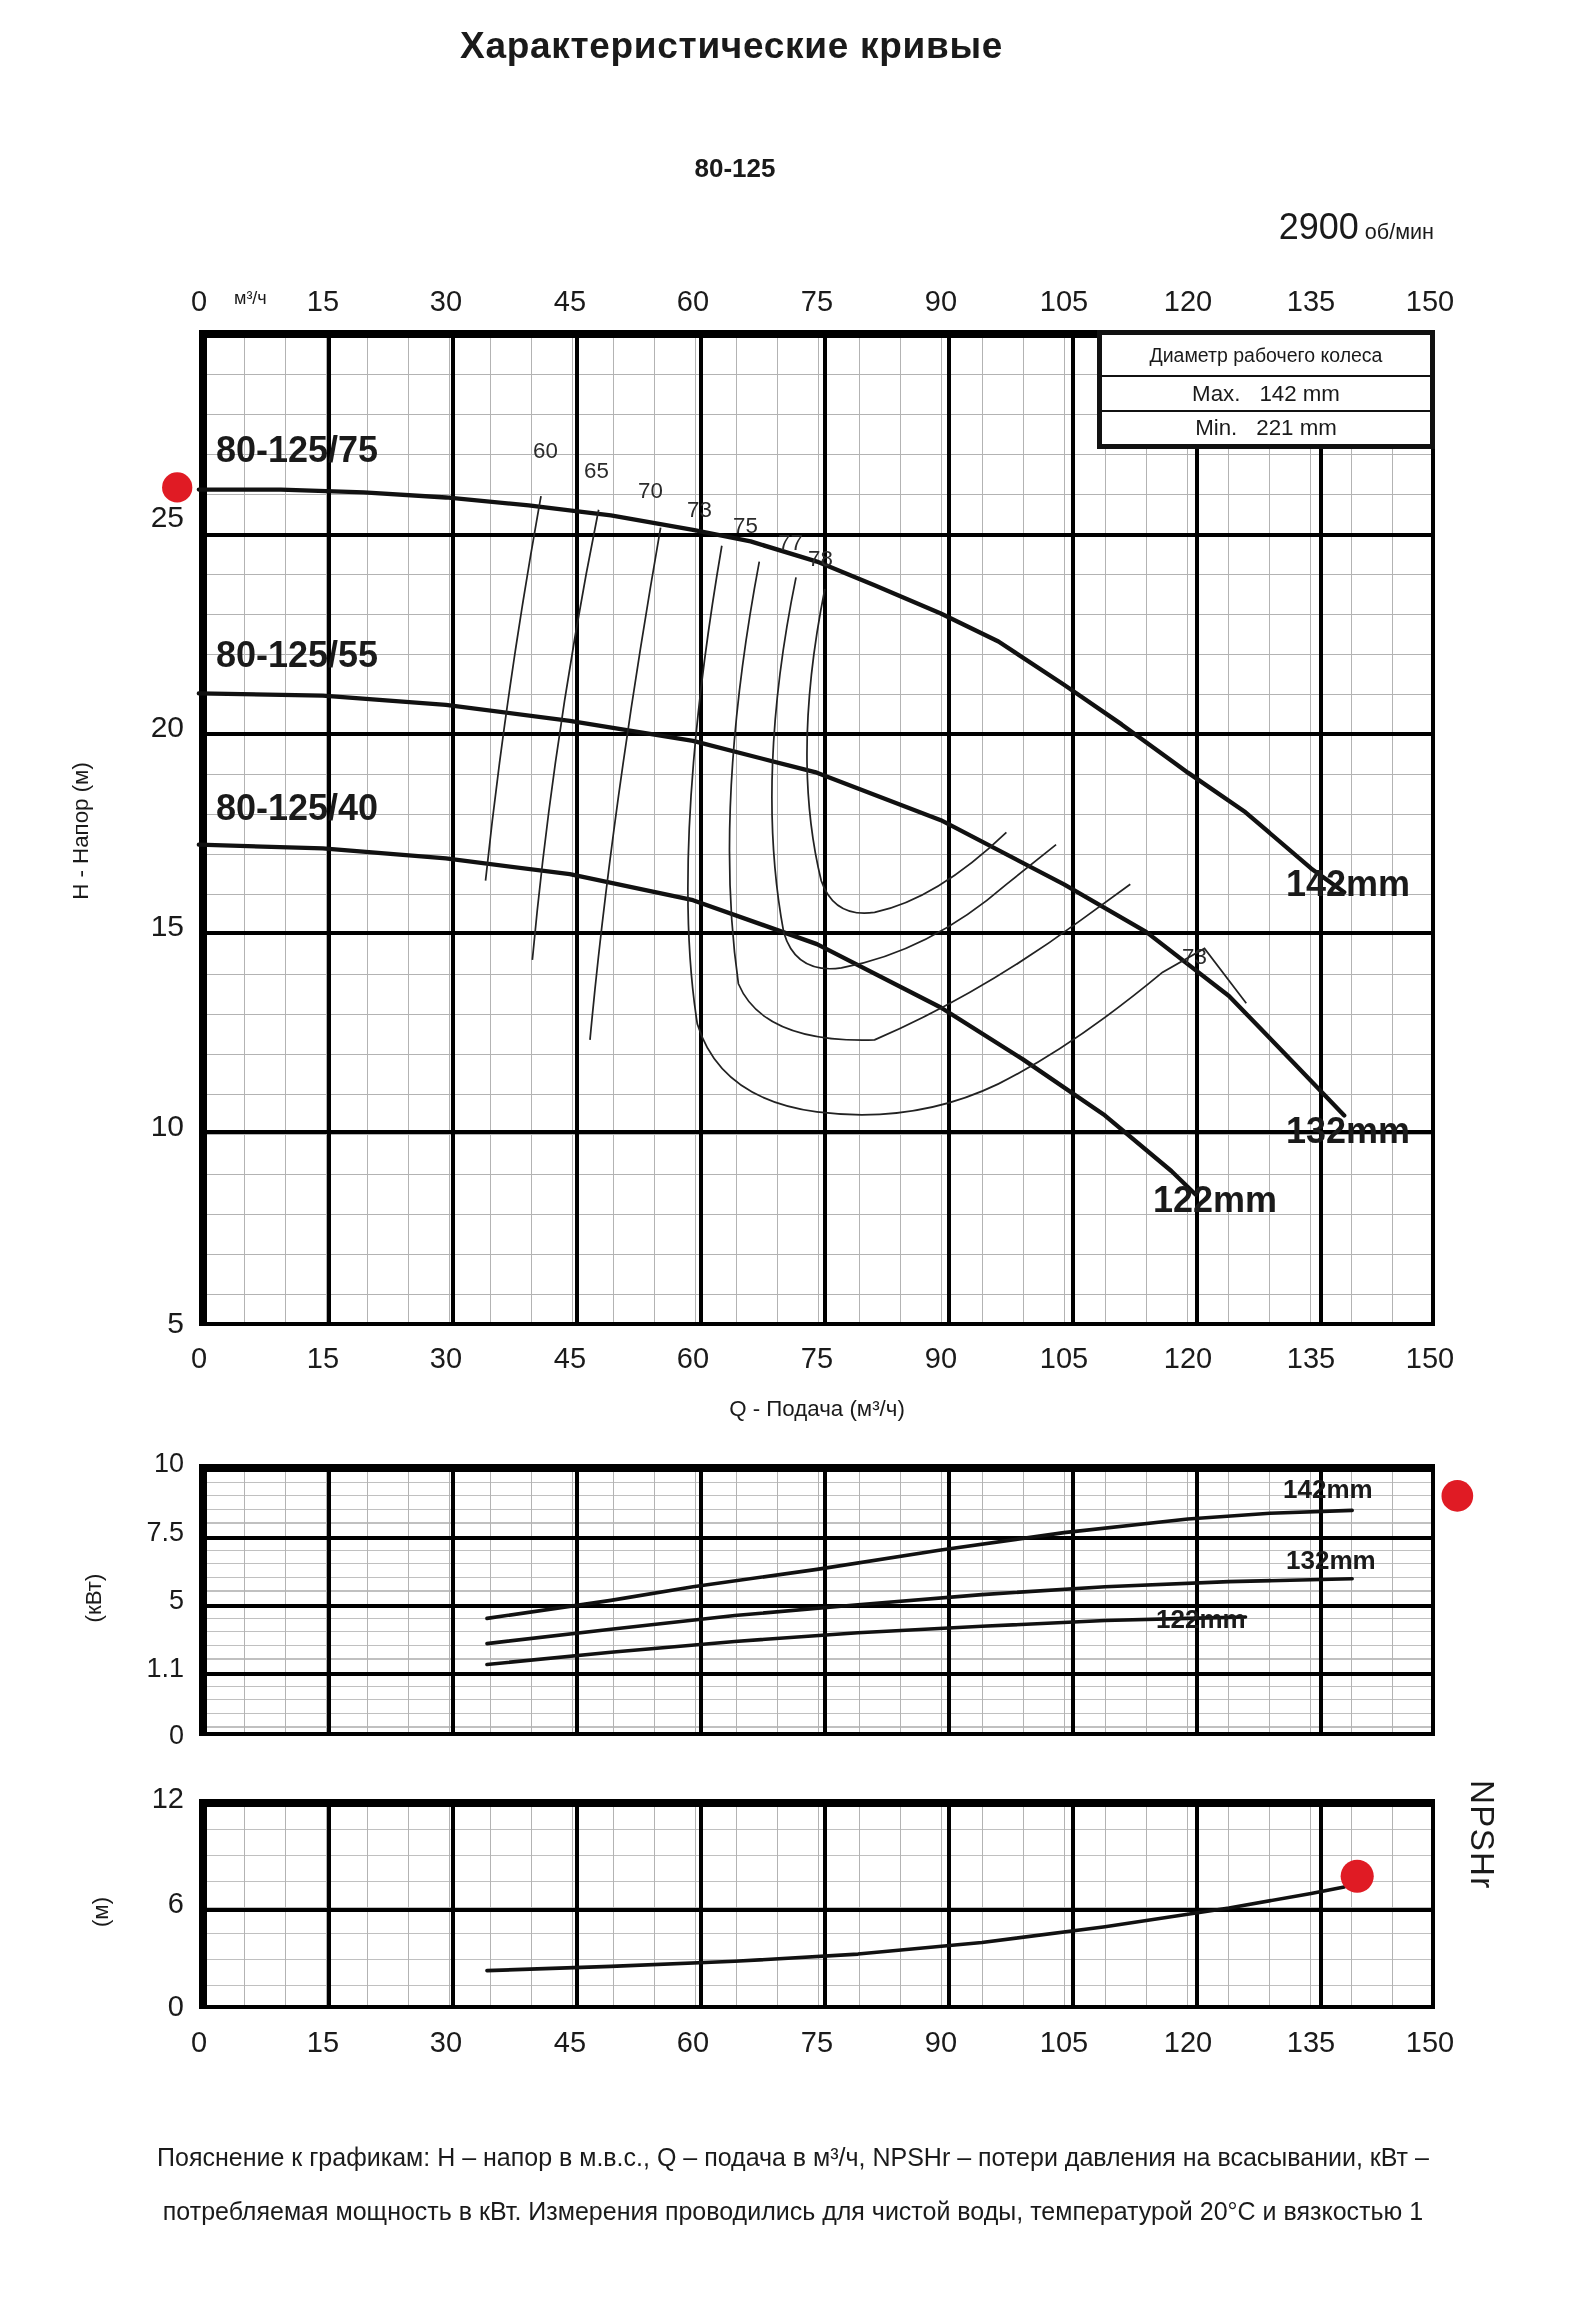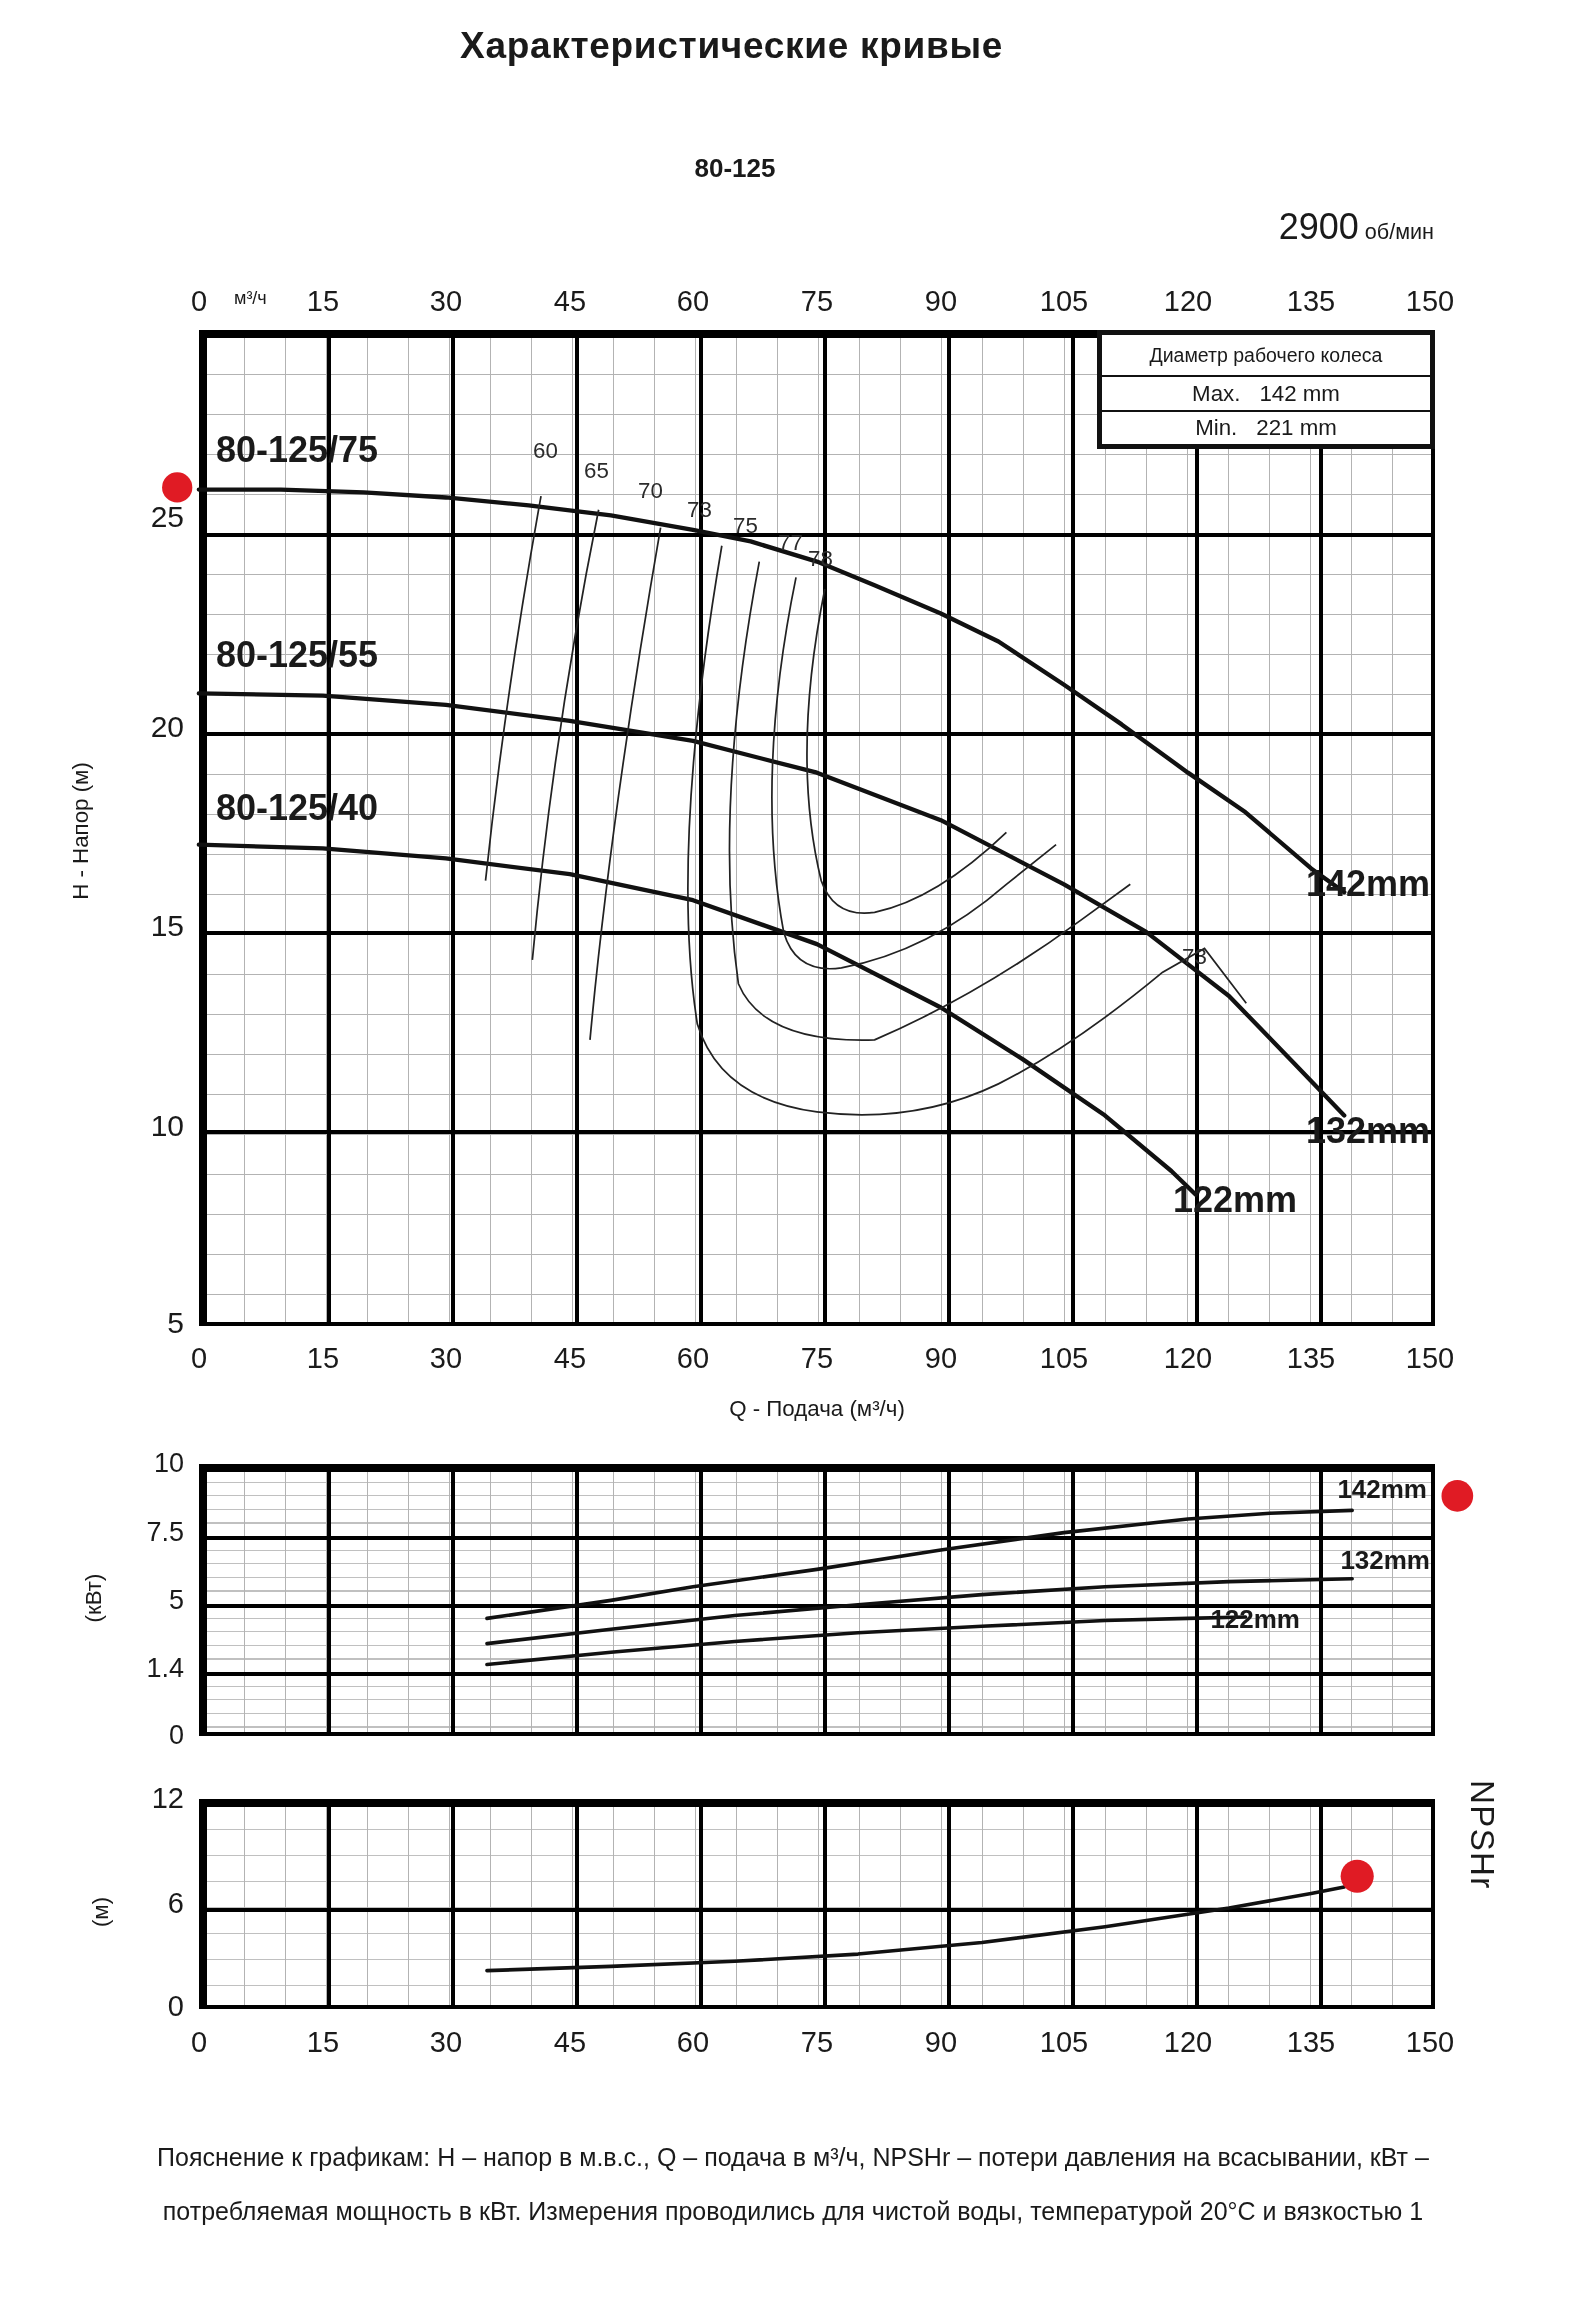--- a/index.html
+++ b/index.html
@@ -47,21 +47,21 @@
   .xt{position:absolute;transform:translateX(-50%);font-size:29px;}
   .yt{position:absolute;left:85px;width:99px;text-align:right;transform:translateY(-52%);font-size:30px;}
   .unit-small{position:absolute;font-size:18px;}
   
   .vlabel{position:absolute;transform:rotate(-90deg);transform-origin:center;white-space:nowrap;font-size:22.3px;}
   .npshr-label{position:absolute;writing-mode:vertical-rl;font-size:33px;letter-spacing:1.4px;}
   .q-label{position:absolute;left:199px;top:1396px;width:1236px;text-align:center;font-size:22.3px;}
   
   .clabel{position:absolute;font-weight:bold;font-size:36px;white-space:nowrap;}
   .efflabel{position:absolute;font-size:22.3px;color:#2b2b2b;}
-  .mm-right{text-align:right;}
+  .mm-right{}
   
   .legend{
     position:absolute;left:1097px;top:330px;width:338px;height:119px;
     background:#fff;border:5px solid #111;box-sizing:border-box;
     display:flex;flex-direction:column;
   }
   .legend .hd{flex:1.25;display:flex;align-items:center;justify-content:center;font-size:19.5px;border-bottom:2.2px solid #111;}
   .legend .row{flex:1;display:flex;align-items:center;justify-content:center;gap:19px;font-size:22.3px;}
   .legend .row + .row{border-top:2.2px solid #111;}
   
@@ -164,21 +164,21 @@
 <span class="efflabel" style="left:638px;top:478px;">70</span>
 <span class="efflabel" style="left:687px;top:497px;">73</span>
 <span class="efflabel" style="left:733px;top:513px;">75</span>
 <span class="efflabel" style="left:778px;top:530px;">77</span>
 <span class="efflabel" style="left:808px;top:546px;">78</span>
 <span class="efflabel" style="left:1182px;top:944px;">73</span>
 
 <span class="yt" style="top:1464px;font-size:27px;">10</span>
 <span class="yt" style="top:1533px;font-size:27px;">7.5</span>
 <span class="yt" style="top:1601px;font-size:27px;">5</span>
-<span class="yt" style="top:1669px;font-size:27px;">1.4</span>
+<span class="yt" style="top:1669px;font-size:27px;">1.1</span>
 <span class="yt" style="top:1736px;font-size:27px;">0</span>
 <div class="vlabel" style="left:21.6px;top:1585px;width:144px;text-align:center;">(кВт)</div>
 
 <div class="clabel mm-right" style="left:1283px;top:1474px;width:144px;font-size:26px;">142mm</div>
 <div class="clabel mm-right" style="left:1286px;top:1545px;width:144px;font-size:26px;">132mm</div>
 <div class="clabel mm-right" style="left:1156px;top:1604px;width:144px;font-size:26px;">122mm</div>
 
 <span class="yt" style="top:1799px;font-size:29px;">12</span>
 <span class="yt" style="top:1904px;font-size:29px;">6</span>
 <span class="yt" style="top:2007px;font-size:29px;">0</span>

